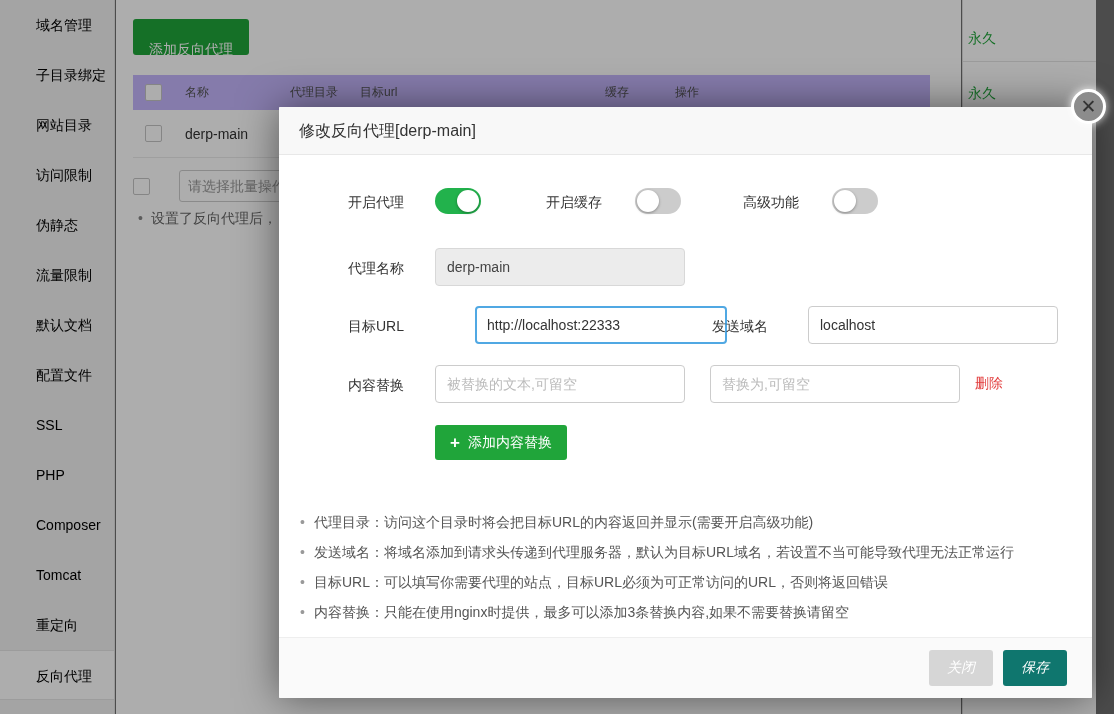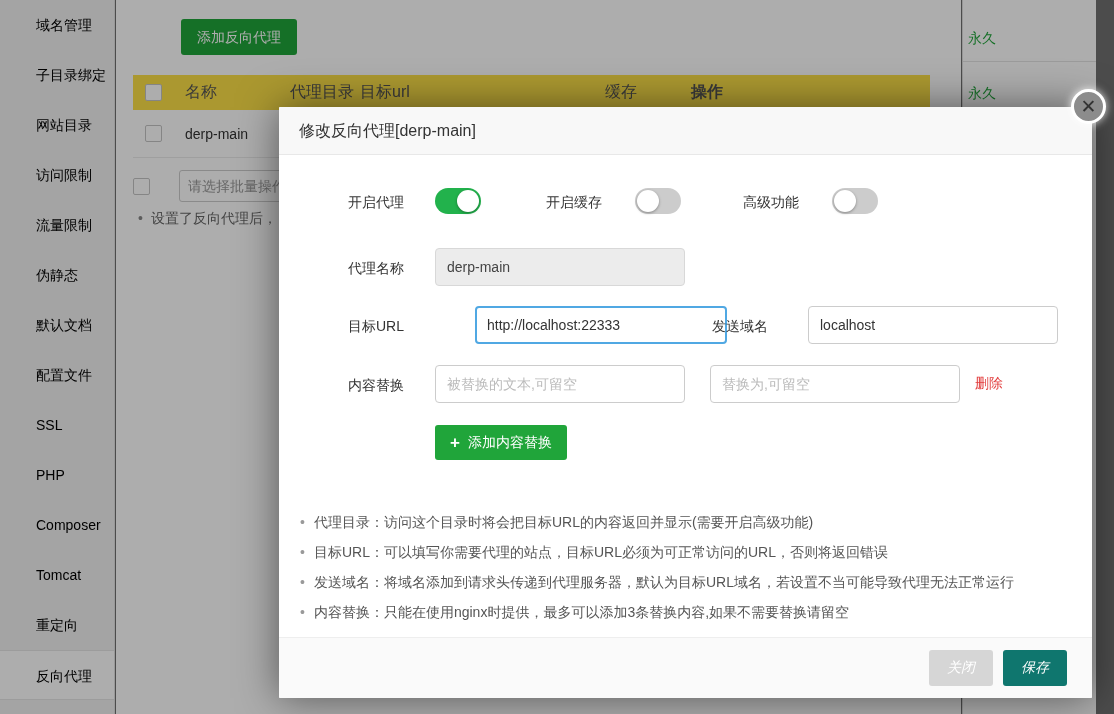--- a/index.html
+++ b/index.html
@@ -9,31 +9,31 @@
 
   
   .bg-layer { position:absolute; inset:0; z-index:1; }
   .bg-sidebar { position:absolute; left:0; top:0; width:115px; height:714px;
     background:#f2f2f2; border-right:1px solid #e2e2e2; }
   .side-item { height:50px; line-height:50px; padding-left:36px; font-size:14px; color:#000000;
     white-space:nowrap; cursor:pointer; }
   .side-item.active { background:#ffffff; border-top:1px solid #e6e6e6; border-bottom:1px solid #e6e6e6; }
 
   .bg-main { position:absolute; left:116px; top:0; width:845px; height:714px; background:#ffffff; }
-  .add-btn { position:absolute; left:17px; top:19px; height:36px; padding:0 16px; background:#20a53a;
-    color:#fff; font-size:14px; border:none; border-radius:3px; line-height:36px; cursor:pointer;margin-left:48px; }
+  .add-btn { position:absolute; left:17px; top:19px; height:36px; padding:12px 16px; background:#20a53a;
+    color:#fff; font-size:14px; border:none; border-radius:3px; line-height:36px; cursor:pointer; }
   .bg-table { position:absolute; left:17px; top:75px; width:797px; }
-  .bg-thead { display:flex; align-items:center; height:35px; background:#fde047; font-size:16px; color:#555; }
+  .bg-thead { display:flex; align-items:center; height:35px; background:#c4b5fd; font-size:12px; color:#555; }
   .bg-trow { display:flex; align-items:center; height:48px; background:#fff; border-bottom:1px solid #ebebeb;
     font-size:14px; color:#333; }
   .col-cb { width:52px; display:flex; align-items:center; padding-left:12px; }
   .cbx { width:17px; height:17px; border:1px solid #c5c5c5; border-radius:2px; background:#fff; cursor:pointer; }
   .col-name { width:105px; } .col-dir { width:70px; } .col-url { width:245px; }
   .col-cache { width:70px; } .col-state { flex:1; }
-  .col-op { width:60px; text-align:right; padding-right:12px;font-weight:bold; }
+  .col-op { width:60px; padding-right:12px; }
   .batch-row { position:absolute; left:17px; top:170px; display:flex; align-items:center;gap:16px; }
   .batch-row .cbx { margin-right:13px; }
   .batch-select { width:125px; height:32px; border:1px solid #ccc; border-radius:3px; background:#fff;
     color:#999; font-size:14px; line-height:30px; padding:0 8px; overflow:hidden; white-space:nowrap; cursor:pointer; }
   .bg-tip { position:absolute; left:22px; top:210px; font-size:14px; color:#666; white-space:nowrap; }
   .bg-tip::before { content:"•"; color:#888; margin-right:8px; }
 
   .bg-right { position:absolute; left:962px; top:0; width:134px; height:714px; background:#ffffff;
     border-left:1px solid #ddd; }
   .perm { position:absolute; left:5px; font-size:14px; color:#20a53a; }
@@ -91,22 +91,22 @@
 
 <div class="stage">
 
   <div class="bg-layer">
 
     <div class="bg-sidebar">
       <div class="side-item">域名管理</div>
       <div class="side-item">子目录绑定</div>
       <div class="side-item">网站目录</div>
       <div class="side-item">访问限制</div>
+      <div class="side-item">伪静态</div>
       <div class="side-item">流量限制</div>
-      <div class="side-item">伪静态</div>
       <div class="side-item">默认文档</div>
       <div class="side-item">配置文件</div>
       <div class="side-item">SSL</div>
       <div class="side-item">PHP</div>
       <div class="side-item">Composer</div>
       <div class="side-item">Tomcat</div>
       <div class="side-item">重定向</div>
       <div class="side-item active">反向代理</div>
     </div>
 
@@ -184,22 +184,22 @@
     <input class="inp" style="left: 431px; top: 258px; width: 250px;" placeholder="替换为,可留空">
     <span class="del-link">删除</span>
 
     <button class="add-replace-btn">
       <span class="plus">+</span>
       <span>添加内容替换</span>
     </button>
 
     <ul class="help-list">
       <li>代理目录：访问这个目录时将会把目标URL的内容返回并显示(需要开启高级功能)</li>
+      <li>发送域名：将域名添加到请求头传递到代理服务器，默认为目标URL域名，若设置不当可能导致代理无法正常运行</li>
       <li>目标URL：可以填写你需要代理的站点，目标URL必须为可正常访问的URL，否则将返回错误</li>
-      <li>发送域名：将域名添加到请求头传递到代理服务器，默认为目标URL域名，若设置不当可能导致代理无法正常运行</li>
       <li>内容替换：只能在使用nginx时提供，最多可以添加3条替换内容,如果不需要替换请留空</li>
     </ul>
 
     <div class="modal-footer">
       <button class="btn btn-close">关闭</button>
       <button class="btn btn-save">保存</button>
     </div>
   </div>
 
   <div class="close-btn">

